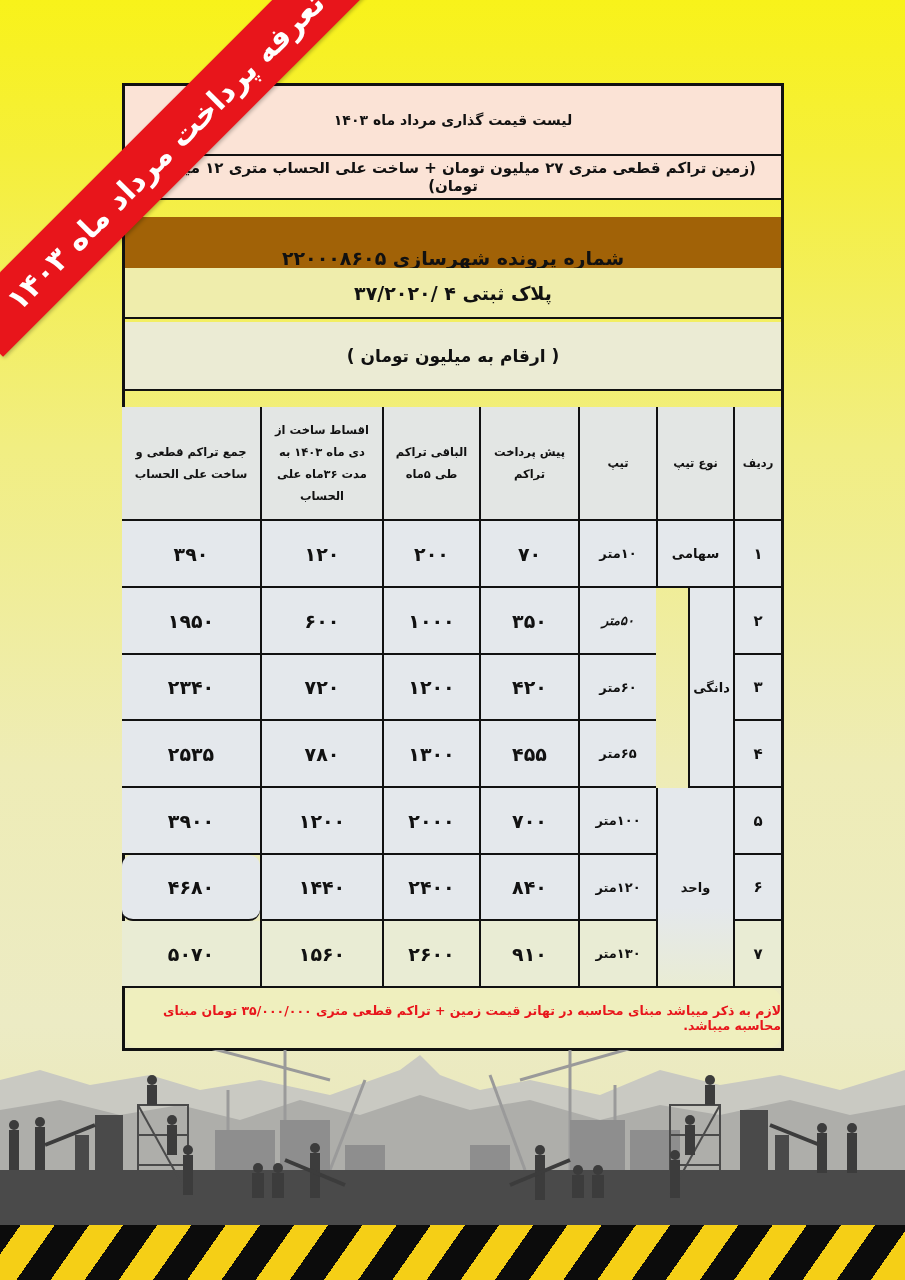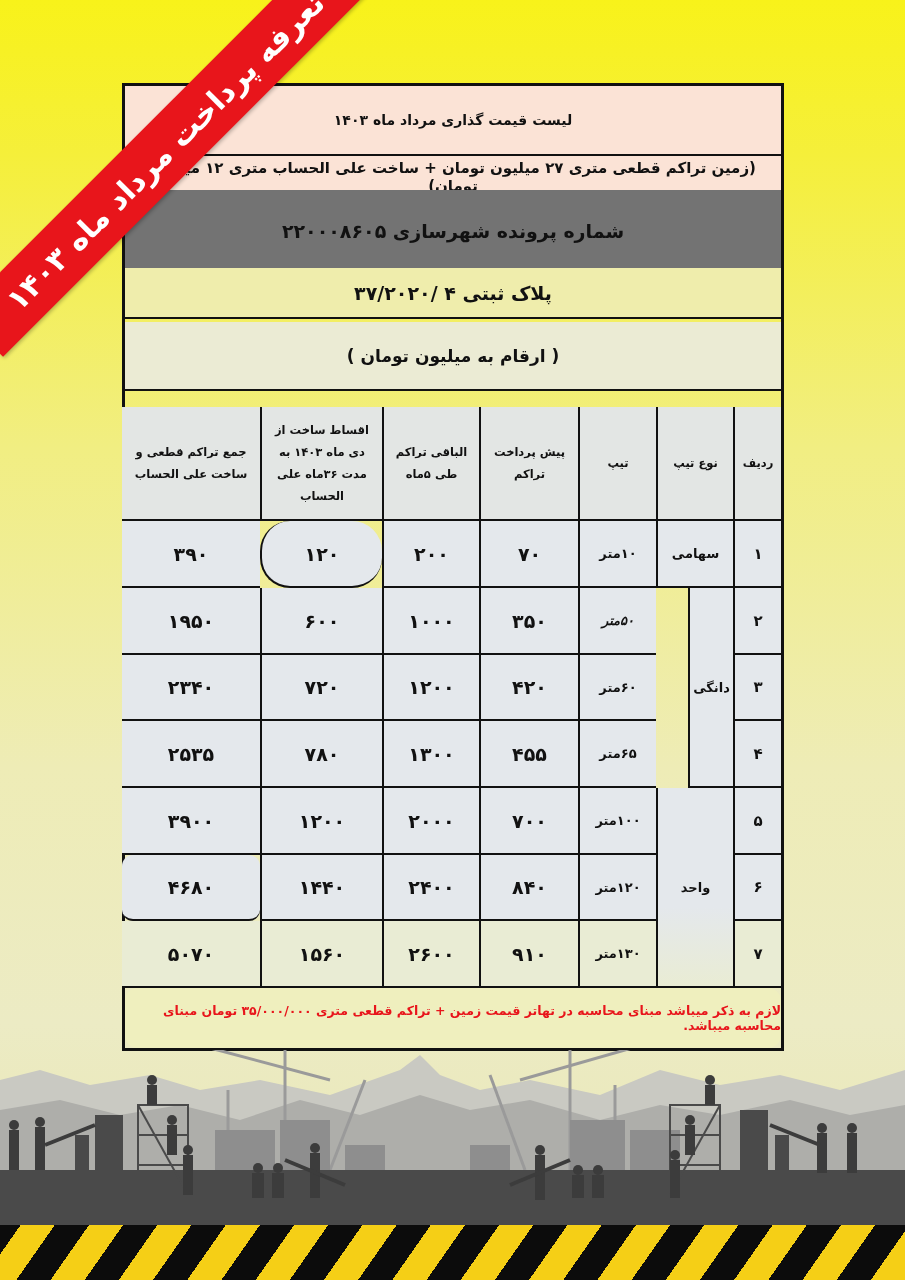--- a/index.html
+++ b/index.html
@@ -22,21 +22,21 @@
     .row {
       position: absolute; left: 0; right: 0;
       border-bottom: 2px solid #111;
       display: flex; align-items: center; justify-content: center;
       text-align: center;
       color: #111;
       font-weight: bold;
     }
     .r-title { top: 0; height: 70px; background: #fbe3d6; font-size: 14px; }
     .r-sub   { top: 70px; height: 44px; background: #fbe3d6; font-size: 15px; }
-    .r-file  { top: 104px; height: 84px; background: #737373; font-size: 19px; }
+    .r-file  { top: 131px; height: 84px; background: #a16207; font-size: 19px; }
     .r-plak  { top: 182px; height: 51px; background: #efedac; font-size: 19px; }
     .r-unit  { top: 236px; height: 69px; background: #ebebd4; font-size: 17px; }
 
     .grid {
       position: absolute;
       top: 321px; left: 0; right: 0;
       height: 581px;
       display: grid;
       grid-template-columns: 48px 77px 78px 99px 97px 122px 138px;
       grid-template-rows: 114px 67px 67px 66px 67px 67px 66px 67px;
@@ -133,21 +133,21 @@
       <div class="cell hdr">پیش پرداخت تراکم</div>
       <div class="cell hdr">الباقی تراکم طی ۵ماه</div>
       <div class="cell hdr">اقساط ساخت از دی ماه ۱۴۰۳ به مدت ۳۶ماه علی الحساب</div>
       <div class="cell hdr last-col">جمع تراکم قطعی و ساخت علی الحساب</div>
 
       <div class="cell idx" style="grid-row:2;grid-column:1;">۱</div>
       <div class="cell type" style="grid-row:2;grid-column:2;">سهامی</div>
       <div class="cell tip" style="grid-row:2;grid-column:3;">۱۰متر</div>
       <div class="cell num" style="grid-row:2;grid-column:4;">۷۰</div>
       <div class="cell num" style="grid-row:2;grid-column:5;">۲۰۰</div>
-      <div class="cell num" style="grid-row:2;grid-column:6;border-radius:30px;">۱۲۰</div>
+      <div class="cell num" style="grid-row:2;grid-column:6;">۱۲۰</div>
       <div class="cell num last-col" style="grid-row:2;grid-column:7;">۳۹۰</div>
 
       <div class="cell type merge-dangi">دانگی</div>
 
       <div class="cell idx" style="grid-row:3;grid-column:1;">۲</div>
       <div class="cell tip" style="grid-row:3;grid-column:3;font-style:italic;">۵۰متر</div>
       <div class="cell num" style="grid-row:3;grid-column:4;">۳۵۰</div>
       <div class="cell num" style="grid-row:3;grid-column:5;">۱۰۰۰</div>
       <div class="cell num" style="grid-row:3;grid-column:6;">۶۰۰</div>
       <div class="cell num last-col" style="grid-row:3;grid-column:7;">۱۹۵۰</div>

